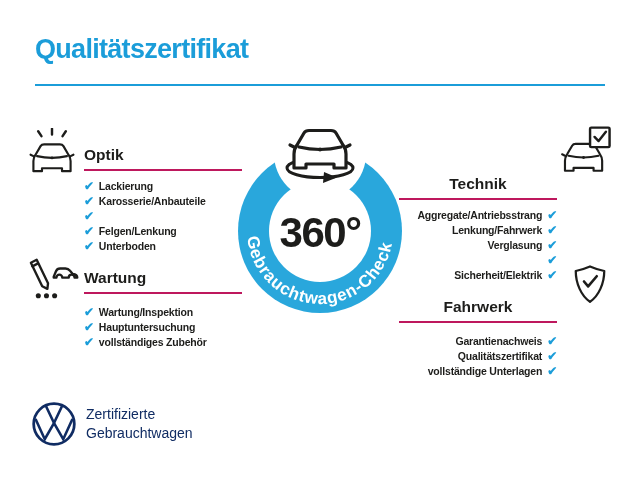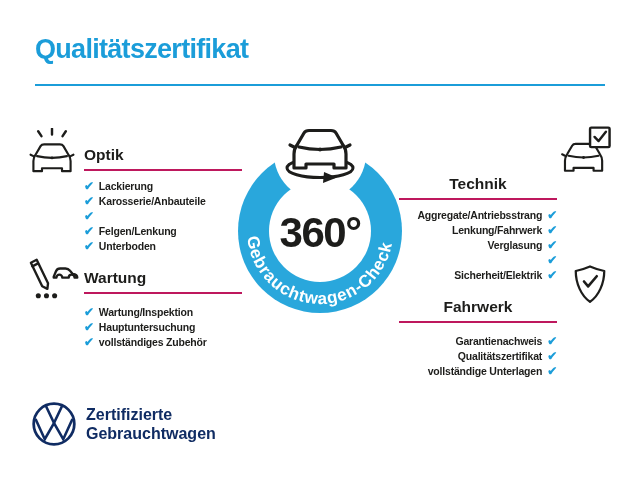--- a/index.html
+++ b/index.html
@@ -42,21 +42,21 @@
   #icon-optik    { left:24px;  top:128px; width:56px; height:52px; }
   #icon-technik  { left:556px; top:126px; width:60px; height:52px; }
   #icon-wartung  { left:22px;  top:254px; width:58px; height:58px; }
   #icon-garantie { left:566px; top:258px; width:48px; height:56px; }
   
   #center-graphic { position:absolute; left:223px; top:110px; width:194px; height:212px; }
   
   #footer-logo { position:absolute; left:30px; top:400px; width:48px; height:48px; }
   #footer-text {
     position:absolute; left:86px; top:405px;
-    font-size:16px; font-weight:bold; color:#102c63; line-height:19px;
+    font-size:14px; font-weight:normal; color:#102c63; line-height:19px;
   }
 </style>
 </head>
 <body>
 
 <div id="stage">
 
   <div id="page-title">Qualitätszertifikat</div>
   <div id="top-rule"></div>
 

